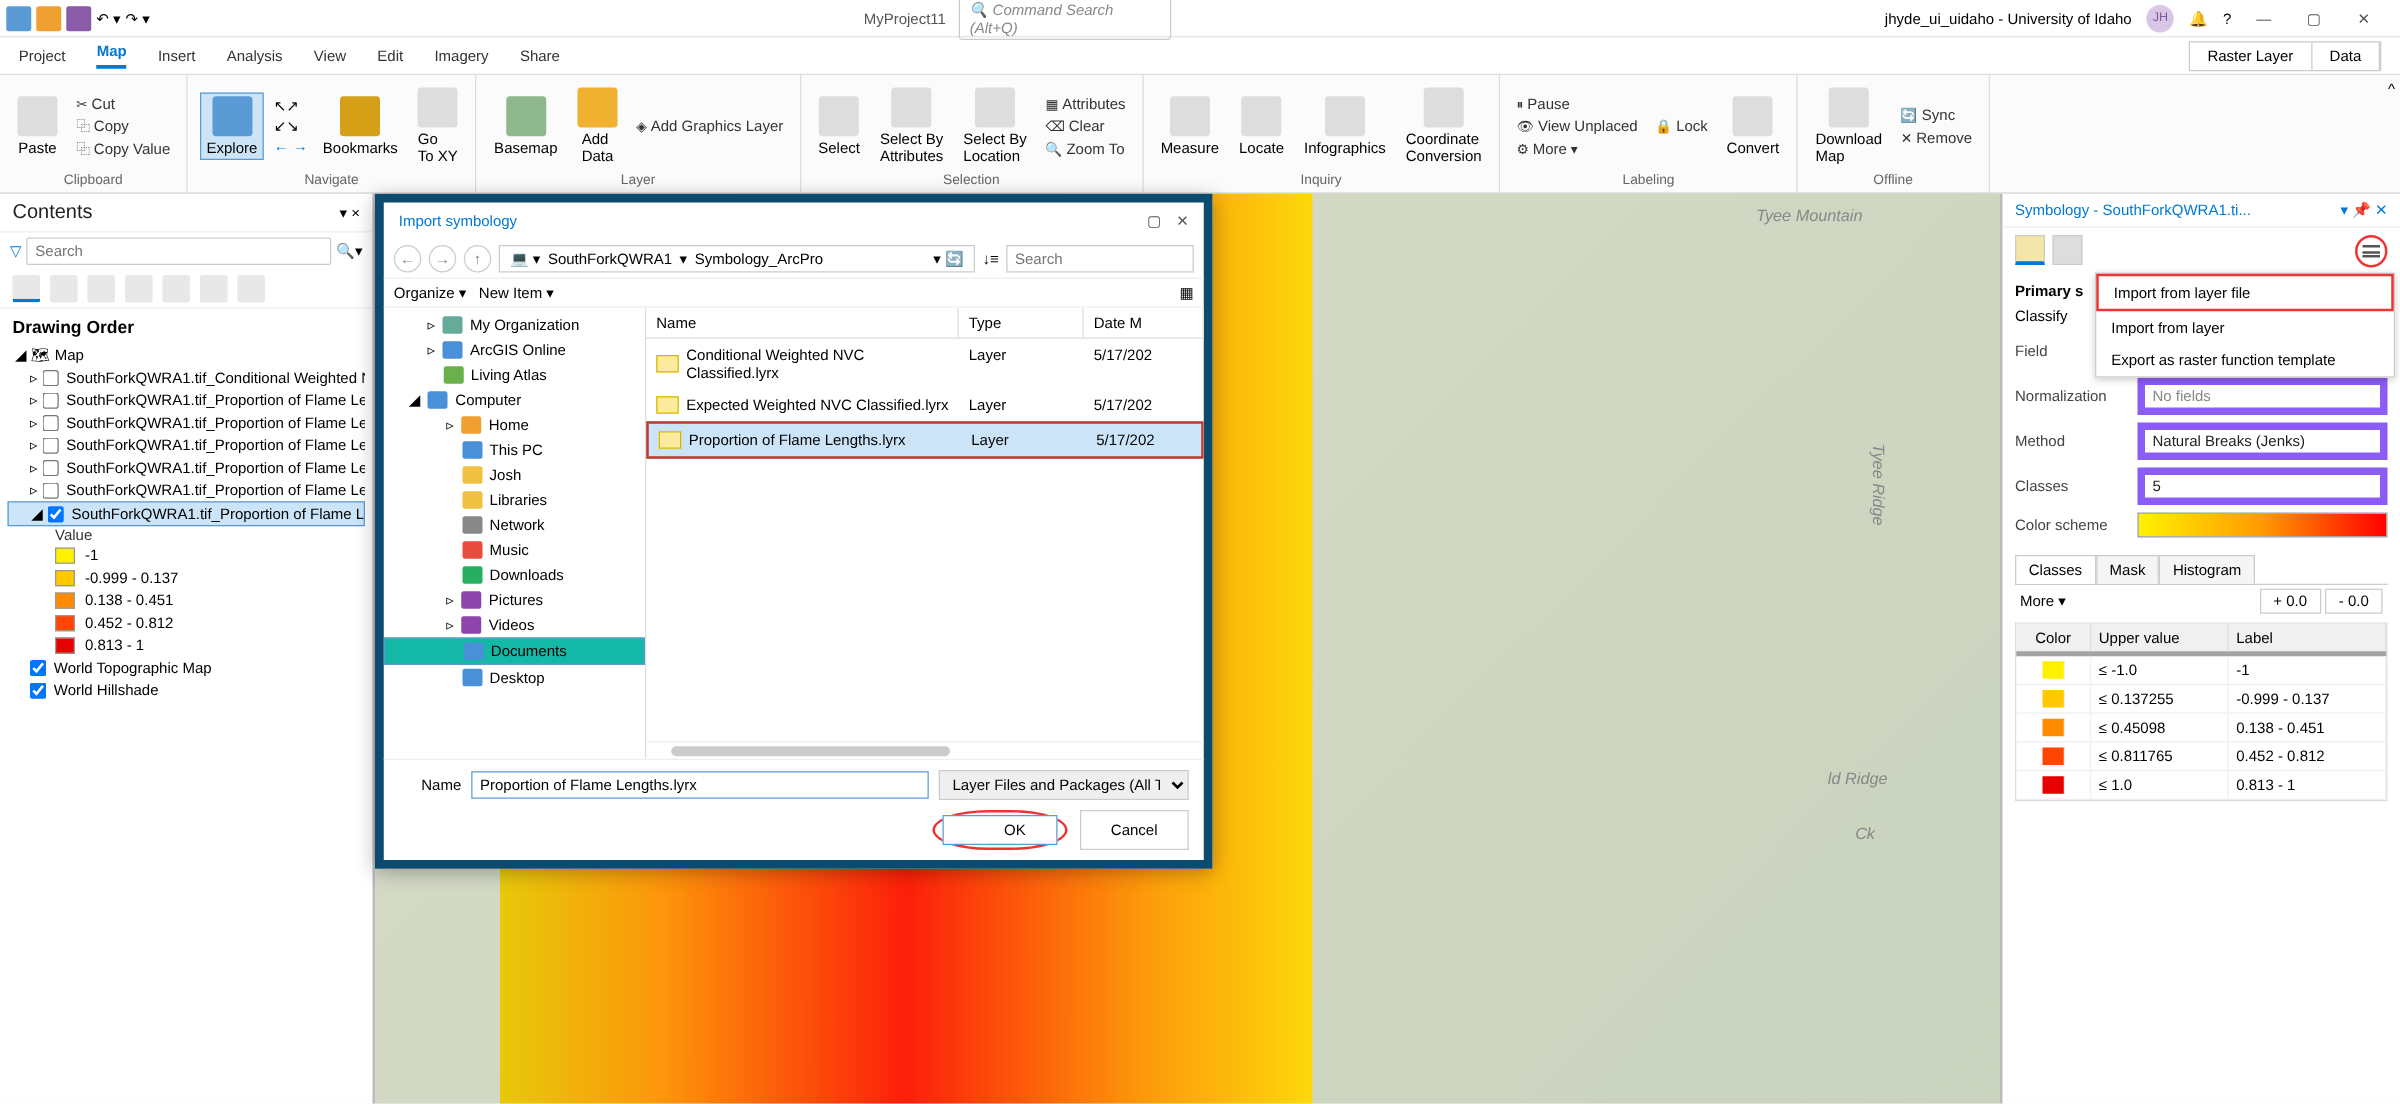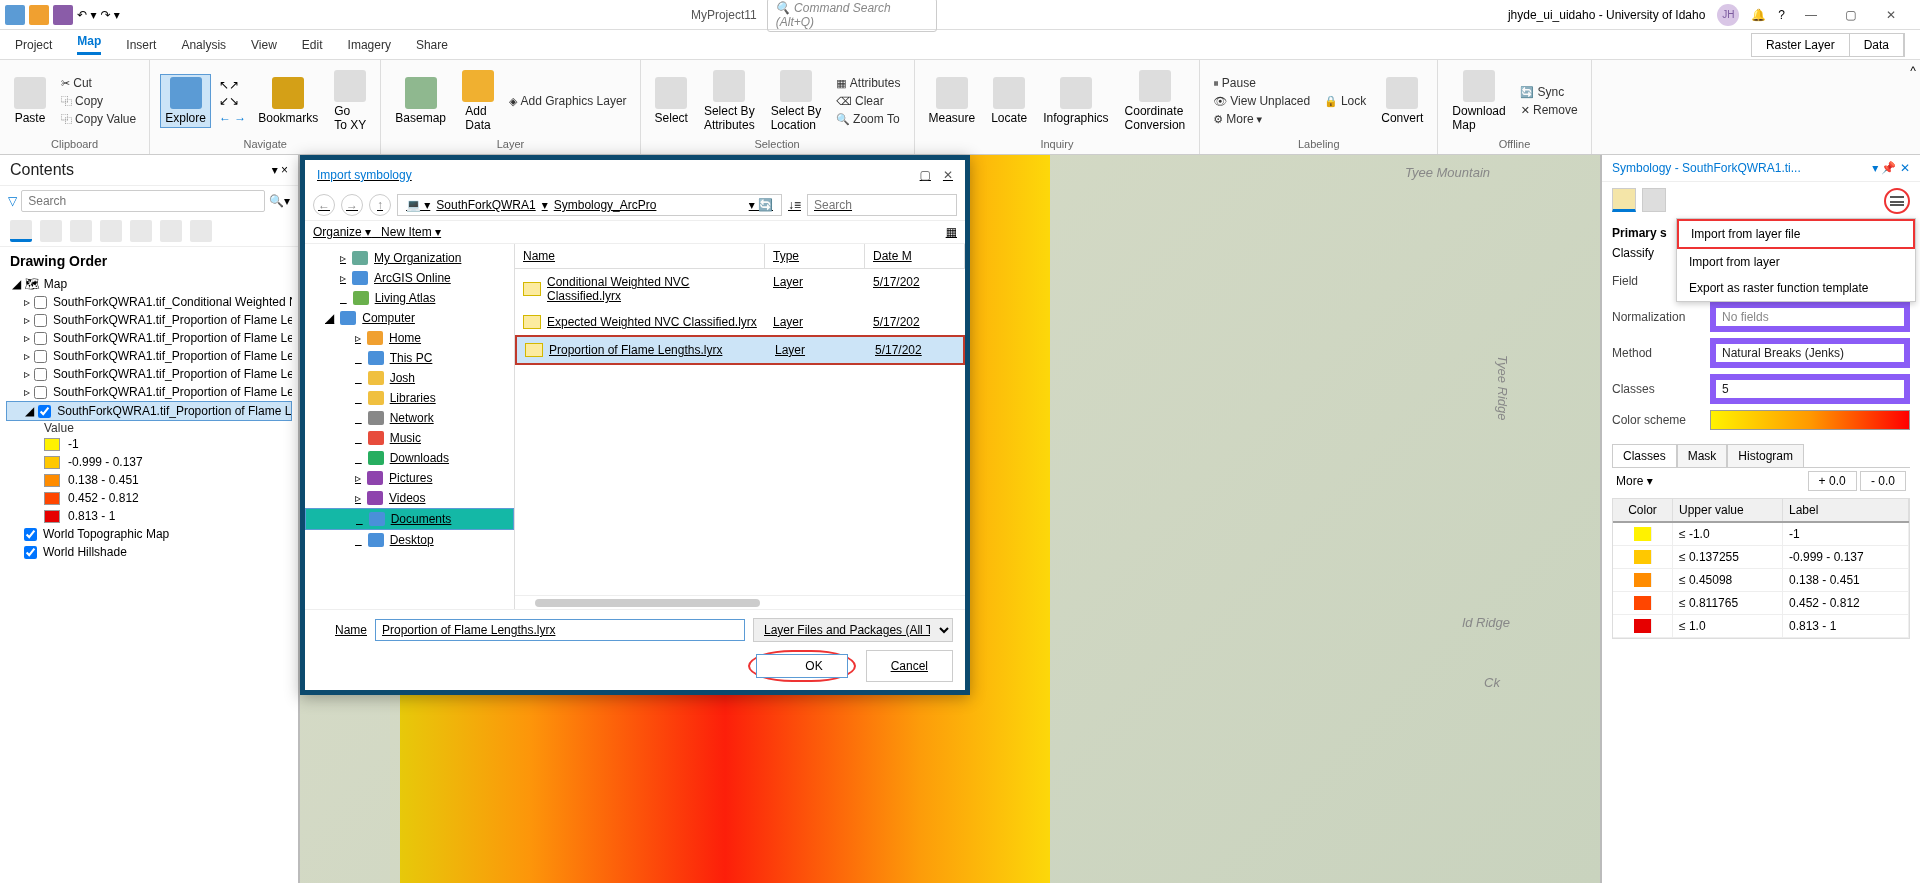--- a/index.html
+++ b/index.html
@@ -79,31 +79,31 @@
 .form-row select, .form-row .sel { flex: 1; border: 6px solid #8b5cf6; padding: 2px 6px; background: #fff; color: #888; }
 .color-ramp { flex: 1; height: 20px; background: linear-gradient(90deg, #fff200, #ff9900, #ff0000); border: 1px solid #999; }
 
 .sub-tabs { display: flex; border-bottom: 1px solid #ccc; margin: 8px 10px 0; }
 .sub-tabs .stab { padding: 4px 10px; border: 1px solid #ccc; border-bottom: none; background: #f5f5f5; }
 .sub-tabs .stab.active { background: #fff; }
 .more-row { display: flex; justify-content: space-between; padding: 6px 14px; align-items: center; }
 .more-row .btn-small { border: 1px solid #ccc; padding: 2px 10px; background: #fff; }
 
 .class-table { margin: 4px 10px; border: 1px solid #ddd; }
-.class-table .hdr { display: flex; background: #f0f0f0; border-bottom: 2px solid #a3a3a3; }
+.class-table .hdr { display: flex; background: #f0f0f0; border-bottom: 4px solid #a3a3a3; }
 .class-table .hdr div { padding: 4px 6px; border-right: 1px solid #ddd; }
 .class-table .row { display: flex; border-bottom: 1px solid #eee; align-items: center; }
 .class-table .row div { padding: 4px 6px; border-right: 1px solid #eee; }
 .col-color { width: 60px; display: flex; justify-content: center; }
 .col-upper { width: 110px; }
 .col-label { flex: 1; }
 .swatch { width: 18px; height: 14px; }
 
 
-.dialog { position: absolute; left: 300px; top: 155px; width: 670px; height: 540px; background: #fff; border: 5px solid #0c4a6e; box-shadow: 0 3px 15px rgba(0,0,0,0.3); z-index: 20; display: flex; flex-direction: column; text-decoration: underline; }
+.dialog { position: absolute; left: 300px; top: 155px; width: 670px; height: 540px; background: #fff; border: 7px solid #0c4a6e; box-shadow: 0 3px 15px rgba(0,0,0,0.3); z-index: 20; display: flex; flex-direction: column; }
 .dialog-title { padding: 8px 12px; display: flex; justify-content: space-between; align-items: center; color: #0078d4; font-size: 16px; }
 .dialog-title .win-ctrls { display: flex; gap: 12px; color: #555; font-size: 14px; }
 .dialog-nav { padding: 4px 8px; display: flex; align-items: center; gap: 6px; border-bottom: 1px solid #eee; }
 .nav-arrow { width: 22px; height: 22px; border: 1px solid #ccc; border-radius: 50%; display: flex; align-items: center; justify-content: center; color: #888; }
 .breadcrumb { flex: 1; border: 1px solid #ccc; padding: 3px 8px; display: flex; gap: 6px; align-items: center; }
 .dialog-bar { padding: 4px 8px; display: flex; gap: 10px; align-items: center; border-bottom: 1px solid #eee; justify-content: space-between; }
 .dialog-body { flex: 1; display: flex; overflow: hidden; }
 .tree-pane { width: 210px; border-right: 1px solid #ddd; padding: 4px 0; overflow: hidden; }
 .tree-item { padding: 3px 8px 3px 35px; display: flex; align-items: center; gap: 6px; }
 .tree-item.l1 { padding-left: 20px; }
@@ -375,21 +375,21 @@
           <span>World Hillshade</span>
         </div>
     </div>
   </div>
 
   <div class="map-view">
     <div class="map-raster"></div>
     <div class="map-label" style="right:110px;top:10px">Tyee Mountain</div>
     <div class="map-label" style="right:90px;top:200px;writing-mode:vertical-rl">Tyee Ridge</div>
     <div class="map-label" style="right:90px;top:460px">ld Ridge</div>
-    <div class="map-label" style="right:100px;top:520px">Ck</div>
+    <div class="map-label" style="right:100px;top:504px">Ck</div>
   </div>
 
   <div class="symb-panel">
     <div class="symb-header">
       <span>Symbology - SouthForkQWRA1.ti...</span>
       <span>▾ 📌 ✕</span>
     </div>
     <div class="symb-tabs">
       <div class="symb-tab-icon active"></div>
       <div class="symb-tab-icon" style="background:#ddd"></div>

